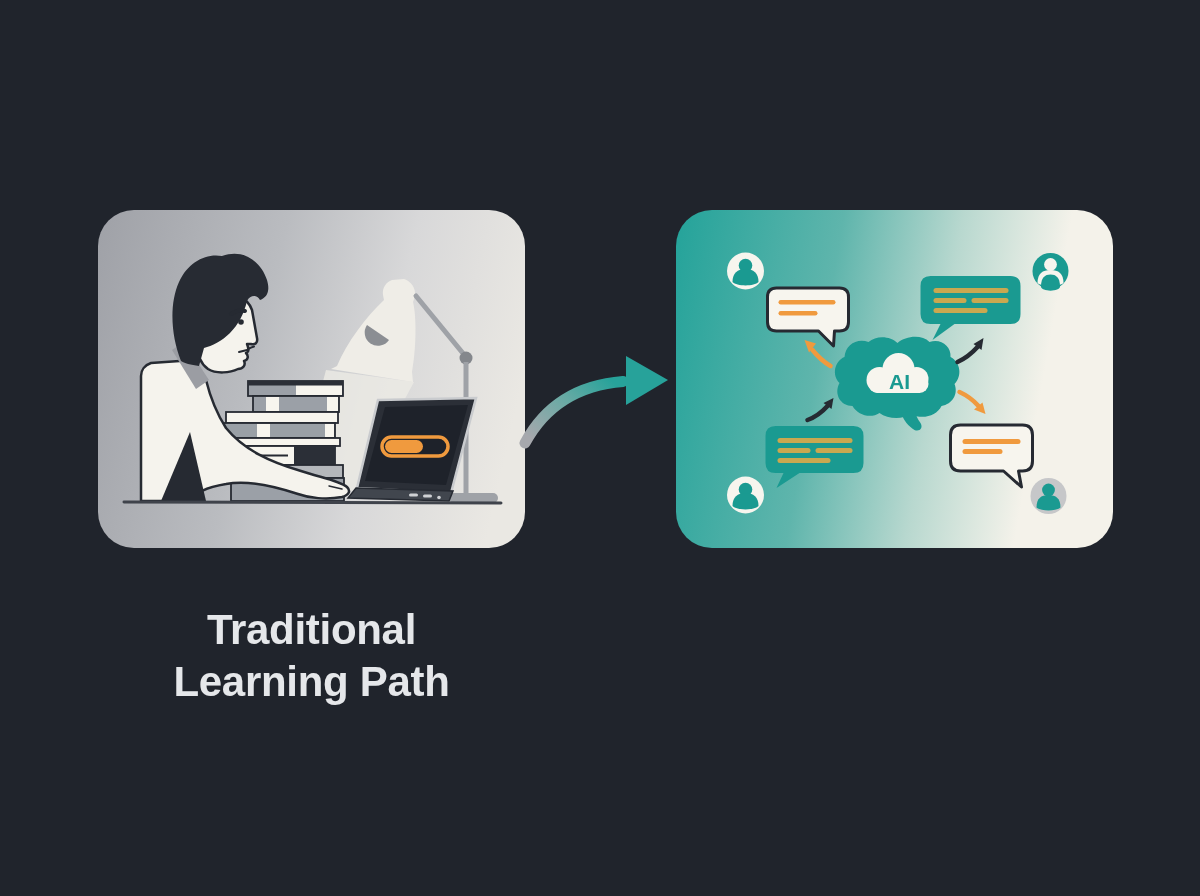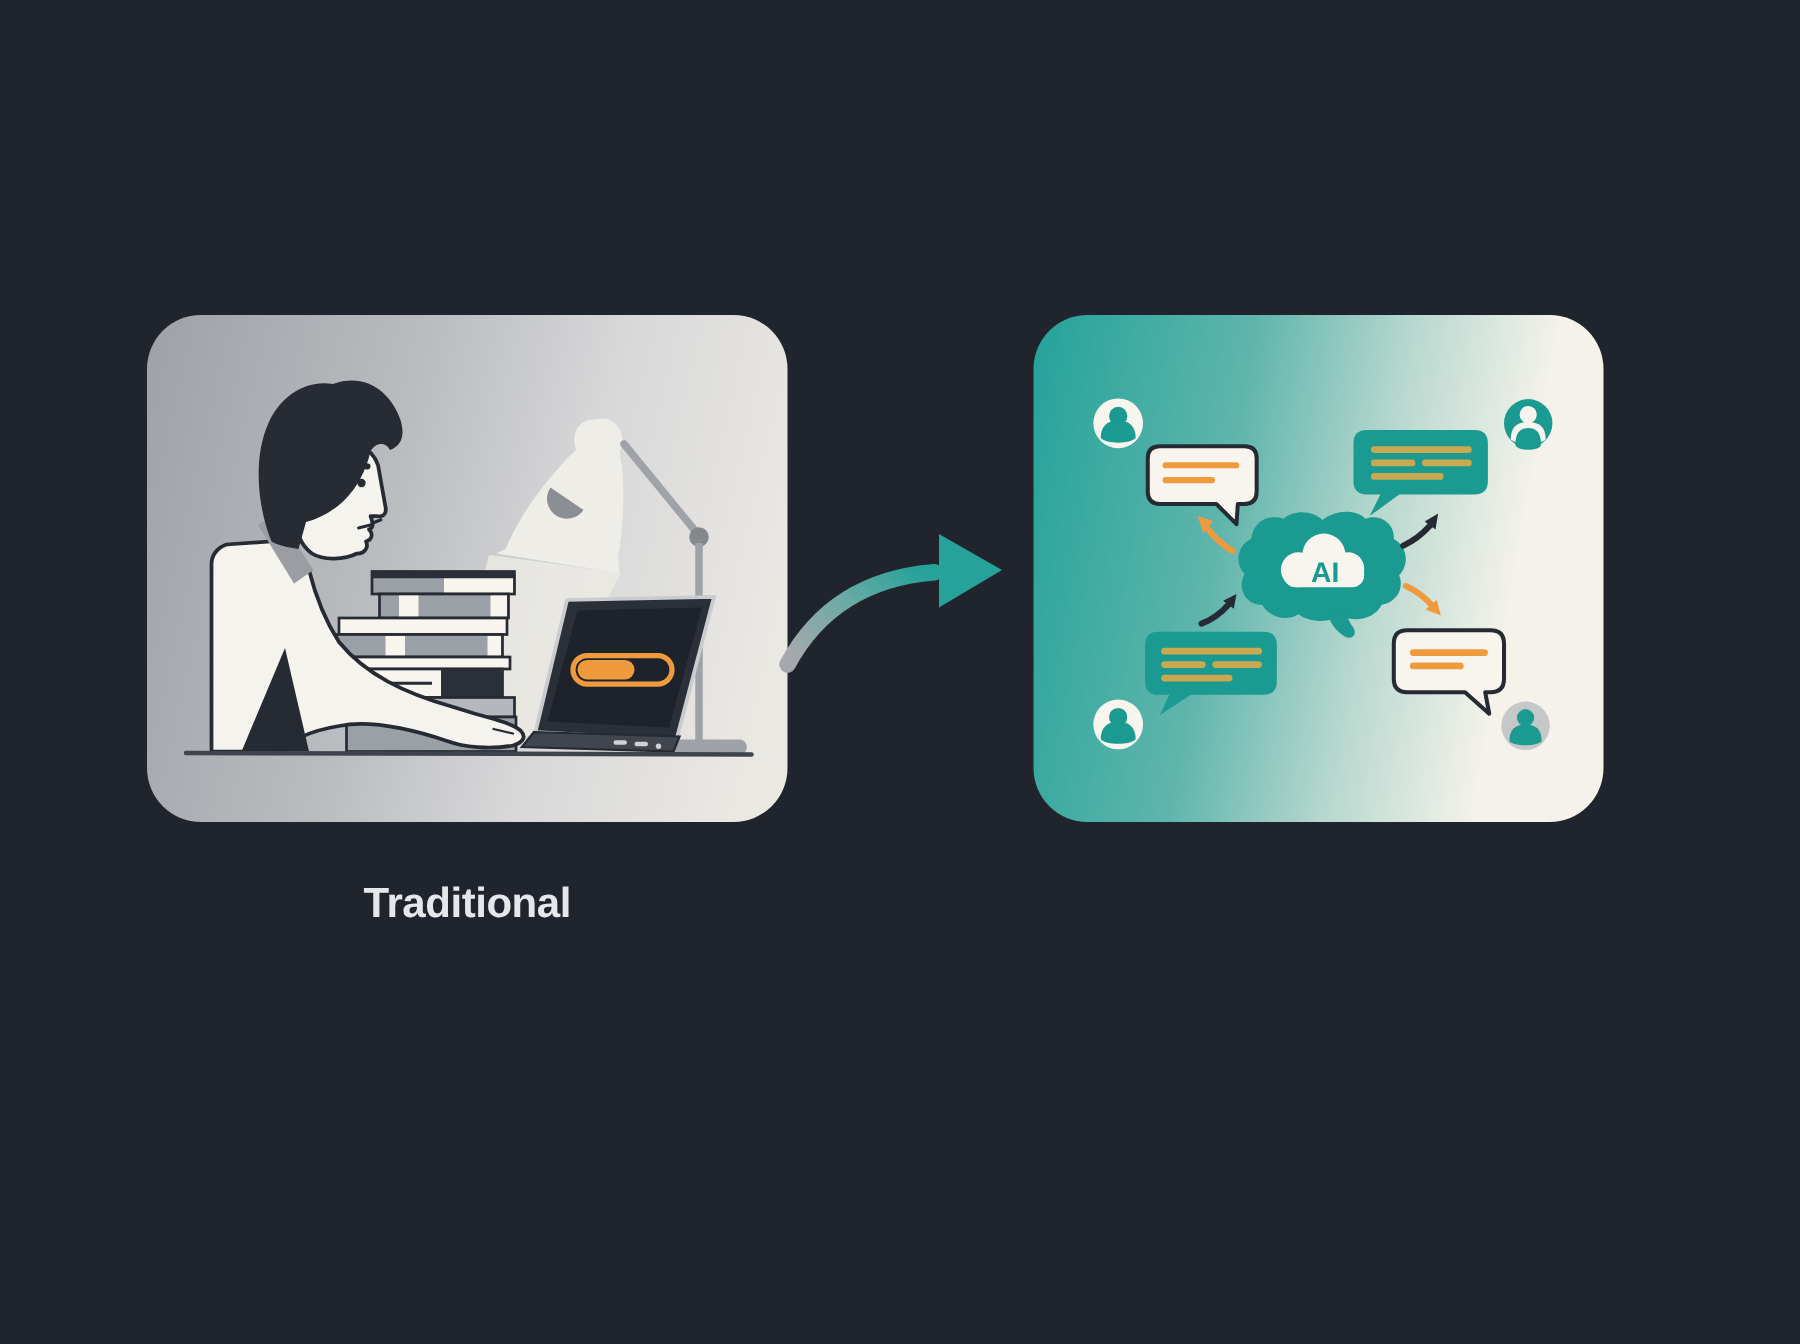--- a/index.html
+++ b/index.html
@@ -2,27 +2,27 @@
 <html style="--background: #20242c; --caption_text: #e5e7ea; --teal: #1a9a91; --orange: #f09a3e; --gold: #c9a850; --ink: #262a32; --paper: #f7f5ee; --screen_dark: #1e222a; --bezel: #2b2f37; --laptop_base: #41464e; --gray_arm: #9fa2a7; --avatar_gray: #c6c7c9; --arrow_gray: #a6a8ad; --hair: #272b33; --desk_line: #3f434b; --book_gray_1: #9ba0a7; --book_gray_2: #b4b7bb; --book_gray_3: #9aa0a6; --book_dark: #2b2f37; --lamp_body: #efede7; --lamp_slit: #8b8e93; --beam: #ecebe5; --skin: #f5f3ed; --left_panel_start: #9fa1a7; --left_panel_end: #eae8e3; --right_panel_start: #24a39a; --right_panel_end: #f4f2ea;"><head>
 <meta charset="utf-8">
 <style>
   html,body{margin:0;padding:0;background:var(--background,#20242c);}
   .stage{position:relative;width:1200px;height:896px;overflow:hidden;
          background:var(--background,#20242c);
          font-family:"Liberation Sans",sans-serif;}
   .card{position:absolute;top:210px;height:338px;border-radius:36px;overflow:hidden;}
   .card-left{left:98px;width:427px;
     background:linear-gradient(103deg,var(--left_panel_start,#9fa1a7) 0%,#babcc0 38%,#d8d8d9 64%,var(--left_panel_end,#eae8e3) 92%);}
-  .card-right{left:676px;width:380px;
-    background:linear-gradient(100deg,var(--right_panel_start,#24a39a) 0%,#5fb5ac 34%,#b8d8cf 58%,var(--right_panel_end,#f4f2ea) 80%);margin-left:13px;}
+  .card-right{left:676px;width:437px;
+    background:linear-gradient(100deg,var(--right_panel_start,#24a39a) 0%,#5fb5ac 34%,#b8d8cf 58%,var(--right_panel_end,#f4f2ea) 80%);}
   .card svg{display:block;width:100%;height:100%;}
   .transition{position:absolute;left:500px;top:330px;width:180px;height:130px;}
-  .caption{position:absolute;top:576px;text-align:center;
+  .caption{position:absolute;top:604px;text-align:center;
            color:var(--caption_text,#e5e7ea);
-           font-weight:700;font-size:28px;line-height:52px;letter-spacing:-0.3px;}
+           font-weight:700;font-size:42px;line-height:52px;letter-spacing:-0.3px;}
   .caption span{display:block;}
   .caption-left{left:98px;width:427px;}
   .caption-right{left:676px;width:424px;}
   
   .f-teal{fill:var(--teal,#1a9a91)} .f-paper{fill:var(--paper,#f7f5ee)}
   .f-orange{fill:var(--orange,#f09a3e)} .f-gold{fill:var(--gold,#c9a850)}
   .f-ink{fill:var(--ink,#262a32)}
   .f-gray-avatar{fill:var(--avatar_gray,#c6c7c9)}
   .bubble-light{fill:var(--paper,#f7f5ee);stroke:var(--ink,#262a32);stroke-width:3;stroke-linejoin:round;}
   .arrow-stroke-orange{stroke:var(--orange,#f09a3e);stroke-width:4.5;fill:none;stroke-linecap:round;}
@@ -184,15 +184,16 @@
       </g>
       <g>
         <path class="arrow-stroke-orange" d="M277,182 Q288,187 296,196"></path>
         <polygon points="303,204 300,192.5 291.5,199.5" class="f-orange"></polygon>
       </g>
     </svg>
   </section>
 
   <div class="caption caption-left">
     <span>Traditional</span>
+    <span>Learning Path</span>
   </div>
 
 </div>
 
 </body></html>

